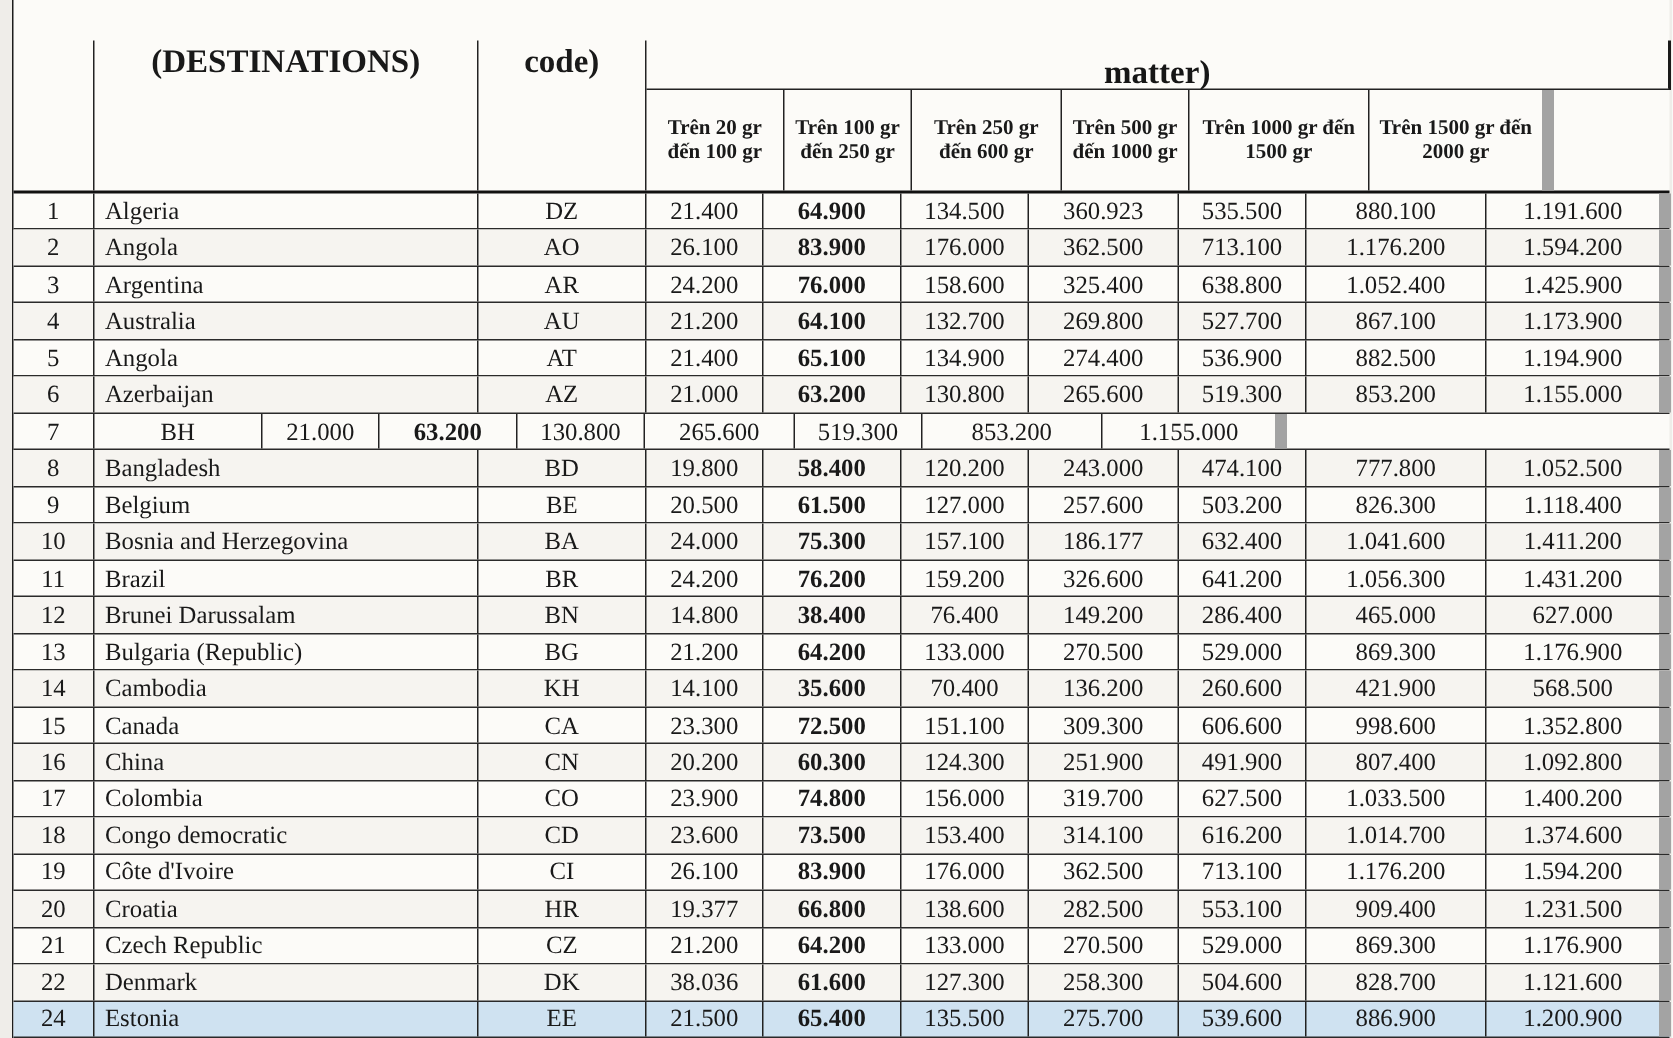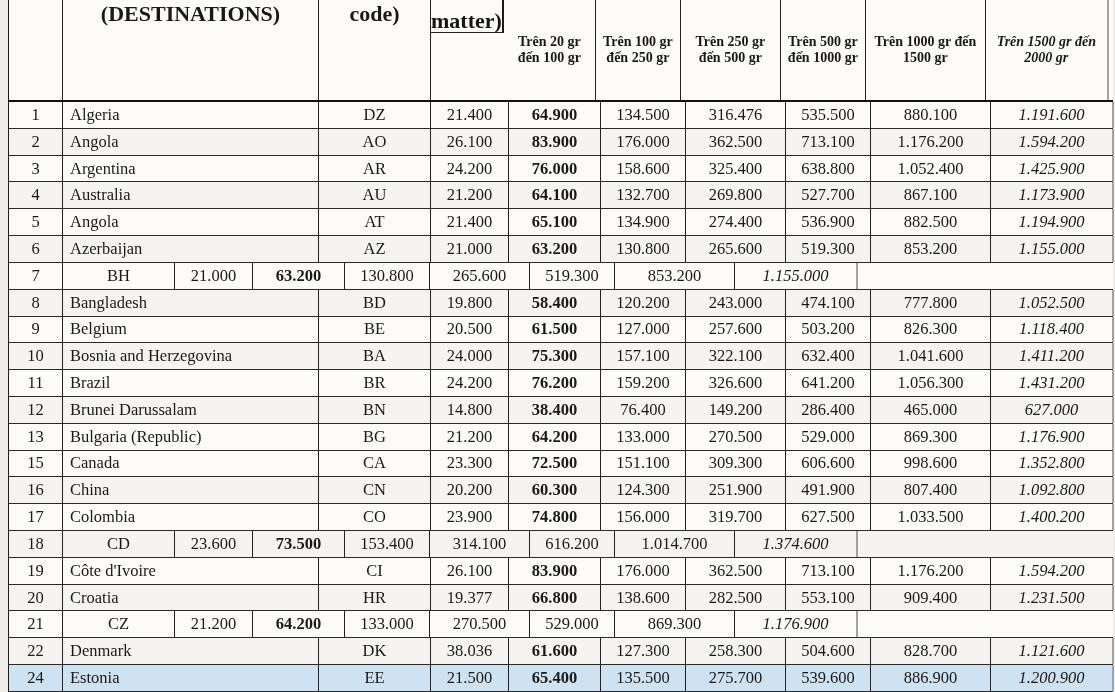--- a/index.html
+++ b/index.html
@@ -7,35 +7,35 @@
        font-family:"Liberation Serif","DejaVu Serif",serif;}
   .screen{position:relative;width:1115px;height:692px;overflow:hidden;
           background:#efede9;}
   
   .rates-table{position:absolute;left:8px;top:0;width:1105px;height:692px;
       background:#fcfbf8;border-left:1.6px solid #1c1c1c;
       display:flex;flex-direction:column;box-sizing:border-box;}
   .cell{box-sizing:border-box;border-right:1.4px solid #222;
         display:flex;align-items:center;justify-content:center;
         color:#191919;overflow:hidden;}
-  .cell:last-child{border-right:2px solid #a3a3a3;font-style:italic;}
+  .cell:last-child{border-right:8px solid #a3a3a3;}
   .c0{width:54px;flex:none;}
   .c1{width:256px;flex:none;justify-content:flex-start;padding-left:7px;}
   .c2{width:112px;flex:none;}
   .c3{width:78px;flex:none;}
   .c4{width:92px;flex:none;font-weight:bold;}
   .c5{width:85px;flex:none;}
   .c6{width:100px;flex:none;}
   .c7{width:85px;flex:none;}
   .c8{width:120px;flex:none;}
   .c9{width:123px;flex:none;}
   
-  .thead{height:100px;flex:none;display:flex;border-bottom:2.2px solid #111;}
+  .thead{height:100px;flex:none;display:flex;border-bottom:2.2px solid #111;margin-top:27px;}
   .hcell{align-items:flex-start;padding-top:1px;font-weight:bold;font-size:22px;}
-  .hgroup{width:683px;flex:none;display:flex;flex-direction:row;}
+  .hgroup{width:683px;flex:none;display:flex;flex-direction:column;}
   .hgroup-top{height:33px;flex:none;border-bottom:1.6px solid #222;
       border-right:2px solid #1a1a1a;box-sizing:border-box;
       display:flex;align-items:flex-end;justify-content:center;
       font-weight:bold;font-size:22px;line-height:1.05;color:#161616;}
   .hgroup-sub{flex:1;display:flex;}
   .whead{font-weight:bold;font-size:14px;line-height:1.12;text-align:center;
          padding:1px 3px;}
   
   .tbody{flex:1;display:flex;flex-direction:column;}
   .trow{flex:1;display:flex;border-bottom:1.3px solid #2a2a2a;}
@@ -77,37 +77,37 @@
 
     <div class="thead">
       <div class="cell c0"></div>
       <div class="cell c1 hcell" style="justify-content:center;padding-left:0">(DESTINATIONS)</div>
       <div class="cell c2 hcell">code)</div>
       <div class="hgroup">
         <div class="hgroup-top">matter)</div>
         <div class="hgroup-sub">
           <div class="cell c4 whead">Trên 20 gr đến 100 gr</div>
           <div class="cell c5 whead">Trên 100 gr đến 250 gr</div>
-          <div class="cell c6 whead">Trên 250 gr đến 500 gr</div>
+          <div class="cell c6 whead">Trên 250 gr đến 600 gr</div>
           <div class="cell c7 whead">Trên 500 gr đến 1000 gr</div>
           <div class="cell c8 whead">Trên 1000 gr đến 1500 gr</div>
           <div class="cell c9 whead">Trên 1500 gr đến 2000 gr</div>
         </div>
       </div>
     </div>
 
     <div class="tbody">
     <div class="trow">
       <div class="cell c0 cell-no">1</div>
       <div class="cell c1 cell-country">Algeria</div>
       <div class="cell c2 cell-code">DZ</div>
       <div class="cell c3 cell-val">21.400</div>
       <div class="cell c4 cell-val">64.900</div>
       <div class="cell c5 cell-val">134.500</div>
-      <div class="cell c6 cell-val">316.476</div>
+      <div class="cell c6 cell-val">360.923</div>
       <div class="cell c7 cell-val">535.500</div>
       <div class="cell c8 cell-val">880.100</div>
       <div class="cell c9 cell-val">1.191.600</div>
     </div>
 
     <div class="trow alt">
       <div class="cell c0 cell-no">2</div>
       <div class="cell c1 cell-country">Angola</div>
       <div class="cell c2 cell-code">AO</div>
       <div class="cell c3 cell-val">26.100</div>
@@ -209,21 +209,21 @@
       <div class="cell c9 cell-val">1.118.400</div>
     </div>
 
     <div class="trow alt">
       <div class="cell c0 cell-no">10</div>
       <div class="cell c1 cell-country">Bosnia and Herzegovina</div>
       <div class="cell c2 cell-code">BA</div>
       <div class="cell c3 cell-val">24.000</div>
       <div class="cell c4 cell-val">75.300</div>
       <div class="cell c5 cell-val">157.100</div>
-      <div class="cell c6 cell-val">322.100</div>
+      <div class="cell c6 cell-val">186.177</div>
       <div class="cell c7 cell-val">632.400</div>
       <div class="cell c8 cell-val">1.041.600</div>
       <div class="cell c9 cell-val">1.411.200</div>
     </div>
 
     <div class="trow">
       <div class="cell c0 cell-no">11</div>
       <div class="cell c1 cell-country">Brazil</div>
       <div class="cell c2 cell-code">BR</div>
       <div class="cell c3 cell-val">24.200</div>
@@ -254,20 +254,32 @@
       <div class="cell c2 cell-code">BG</div>
       <div class="cell c3 cell-val">21.200</div>
       <div class="cell c4 cell-val">64.200</div>
       <div class="cell c5 cell-val">133.000</div>
       <div class="cell c6 cell-val">270.500</div>
       <div class="cell c7 cell-val">529.000</div>
       <div class="cell c8 cell-val">869.300</div>
       <div class="cell c9 cell-val">1.176.900</div>
     </div>
 
+    <div class="trow alt">
+      <div class="cell c0 cell-no">14</div>
+      <div class="cell c1 cell-country">Cambodia</div>
+      <div class="cell c2 cell-code">KH</div>
+      <div class="cell c3 cell-val">14.100</div>
+      <div class="cell c4 cell-val">35.600</div>
+      <div class="cell c5 cell-val">70.400</div>
+      <div class="cell c6 cell-val">136.200</div>
+      <div class="cell c7 cell-val">260.600</div>
+      <div class="cell c8 cell-val">421.900</div>
+      <div class="cell c9 cell-val">568.500</div>
+    </div>
 
     <div class="trow">
       <div class="cell c0 cell-no">15</div>
       <div class="cell c1 cell-country">Canada</div>
       <div class="cell c2 cell-code">CA</div>
       <div class="cell c3 cell-val">23.300</div>
       <div class="cell c4 cell-val">72.500</div>
       <div class="cell c5 cell-val">151.100</div>
       <div class="cell c6 cell-val">309.300</div>
       <div class="cell c7 cell-val">606.600</div>
@@ -296,20 +308,21 @@
       <div class="cell c4 cell-val">74.800</div>
       <div class="cell c5 cell-val">156.000</div>
       <div class="cell c6 cell-val">319.700</div>
       <div class="cell c7 cell-val">627.500</div>
       <div class="cell c8 cell-val">1.033.500</div>
       <div class="cell c9 cell-val">1.400.200</div>
     </div>
 
     <div class="trow alt">
       <div class="cell c0 cell-no">18</div>
+      <div class="cell c1 cell-country">Congo democratic</div>
       <div class="cell c2 cell-code">CD</div>
       <div class="cell c3 cell-val">23.600</div>
       <div class="cell c4 cell-val">73.500</div>
       <div class="cell c5 cell-val">153.400</div>
       <div class="cell c6 cell-val">314.100</div>
       <div class="cell c7 cell-val">616.200</div>
       <div class="cell c8 cell-val">1.014.700</div>
       <div class="cell c9 cell-val">1.374.600</div>
     </div>
 
@@ -334,20 +347,21 @@
       <div class="cell c4 cell-val">66.800</div>
       <div class="cell c5 cell-val">138.600</div>
       <div class="cell c6 cell-val">282.500</div>
       <div class="cell c7 cell-val">553.100</div>
       <div class="cell c8 cell-val">909.400</div>
       <div class="cell c9 cell-val">1.231.500</div>
     </div>
 
     <div class="trow">
       <div class="cell c0 cell-no">21</div>
+      <div class="cell c1 cell-country">Czech Republic</div>
       <div class="cell c2 cell-code">CZ</div>
       <div class="cell c3 cell-val">21.200</div>
       <div class="cell c4 cell-val">64.200</div>
       <div class="cell c5 cell-val">133.000</div>
       <div class="cell c6 cell-val">270.500</div>
       <div class="cell c7 cell-val">529.000</div>
       <div class="cell c8 cell-val">869.300</div>
       <div class="cell c9 cell-val">1.176.900</div>
     </div>
 

